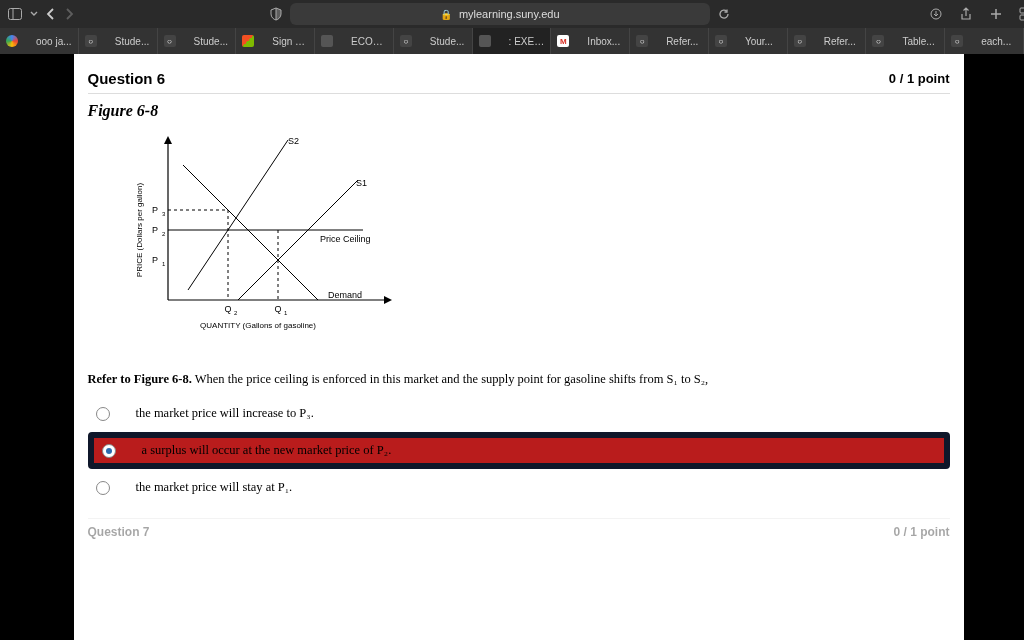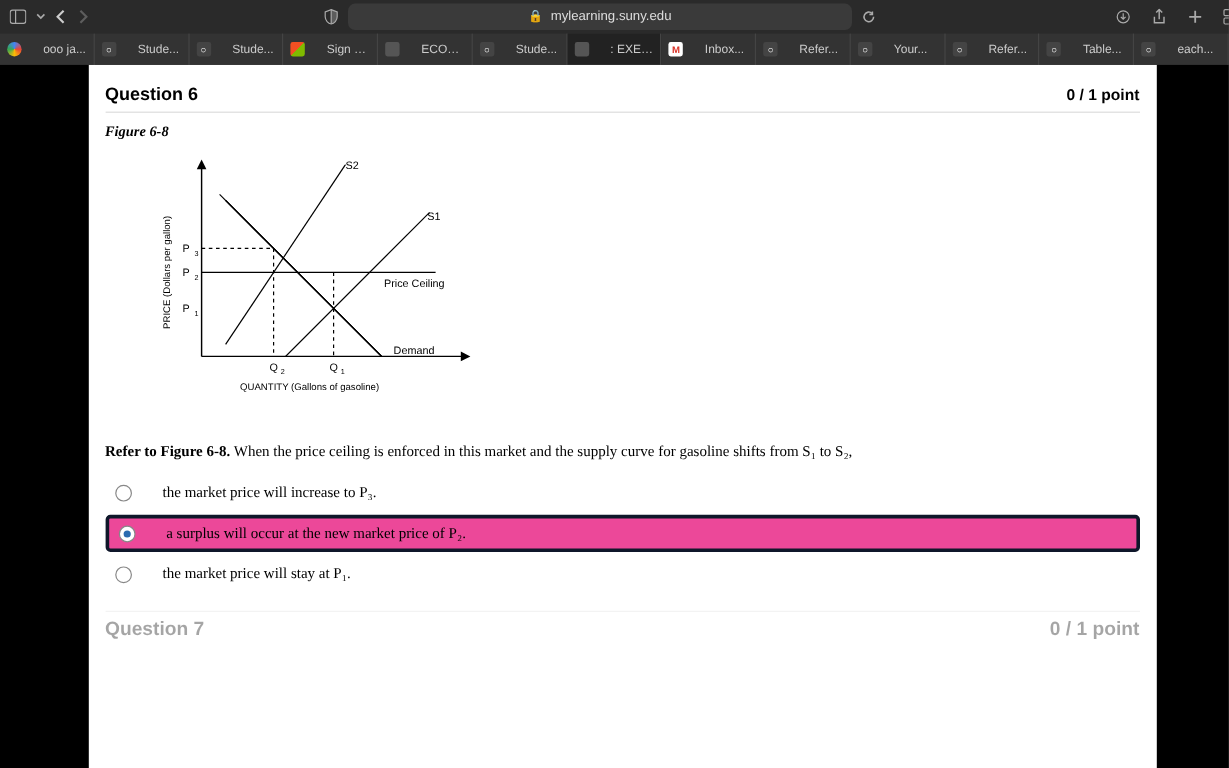--- a/index.html
+++ b/index.html
@@ -100,21 +100,21 @@
     display: flex;
     justify-content: space-between;
     align-items: center;
     border-bottom: 1px solid #ddd;
     padding: 8px 0 6px 0;
     margin: 0 14px;
   }
   .qtitle { font-weight: bold; font-size: 15px; }
   .qpoints { font-weight: bold; font-size: 13px; }
   .qbody { padding: 8px 14px 0 14px; font-size: 12px; }
-  .fig-label { font-family: "Times New Roman", serif; font-style: italic; font-weight: bold; font-size: 12px; }
+  .fig-label { font-family: "Times New Roman", serif; font-style: italic; font-weight: bold; font-size: 16px; }
 
   .chart-wrap { margin: 10px 0 24px 40px; }
   svg.chart { display: block; }
   .chart text { font-family: Arial, sans-serif; }
 
   .prompt {
     font-family: "Times New Roman", serif;
     font-size: 12.5px;
     margin: 32px 0 14px 0;
   }
@@ -123,36 +123,36 @@
   .opt {
     display: flex;
     align-items: center;
     gap: 26px;
     padding: 5px 8px;
     border-radius: 4px;
     font-family: "Times New Roman", serif;
     font-size: 12.5px;
   }
   .opt.selected {
-    background: #ec4899;
-    border: 3px solid #0f172a;
+    background: #b91c1c;
+    border: 6px solid #0f172a;
   }
   .radio {
     width: 14px; height: 14px; border-radius: 50%;
     border: 1.5px solid #888;
     display: inline-flex; align-items: center; justify-content: center;
     flex-shrink: 0;
     background: #fff;
   }
   .radio .dot { width: 6px; height: 6px; border-radius: 50%; background: #2b6cb0; }
 
   .next-q {
     display: flex; justify-content: space-between;
     border-top: 1px solid #ddd; margin: 18px 14px 0 14px;
-    padding-top: 6px; font-weight: bold; font-size: 16px;
+    padding-top: 6px; font-weight: bold; font-size: 12px;
   }
 </style>
 </head>
 <body>
 
 <div class="browser-chrome">
   <div class="toolbar">
     <span class="tb-btn">
       <svg width="14" height="14" viewBox="0 0 14 14">
           <rect x="0.5" y="1.5" width="13" height="11" rx="2" fill="none" stroke="#aaa"></rect>
@@ -339,21 +339,21 @@
           <text x="228" y="56" font-size="9">S1</text>
           <text x="200" y="168" font-size="9">Demand</text>
           <text x="192" y="112" font-size="9">Price Ceiling</text>
 
           <text x="130" y="198" font-size="8" text-anchor="middle">QUANTITY (Gallons of gasoline)</text>
           <text x="14" y="100" font-size="8" text-anchor="middle" transform="rotate(-90 14 100)">PRICE (Dollars per gallon)</text>
         </svg>
       </div>
 
       <div class="prompt">
-        <span class="b">Refer to Figure 6-8.</span><span> When the price ceiling is enforced in this market and the supply curve for gasoline shifts from S₁ to S₂,</span>
+        <span class="b">Refer to Figure 6-8.</span><span> When the price ceiling is enforced in this market and the supply point for gasoline shifts from S₁ to S₂,</span>
       </div>
 
       <div class="options" id="options">
           <div class="opt">
             <span class="radio"></span>
             <span>the market price will increase to P₃.</span>
           </div>
           <div class="opt selected">
             <span class="radio">
               <span class="dot"></span>

